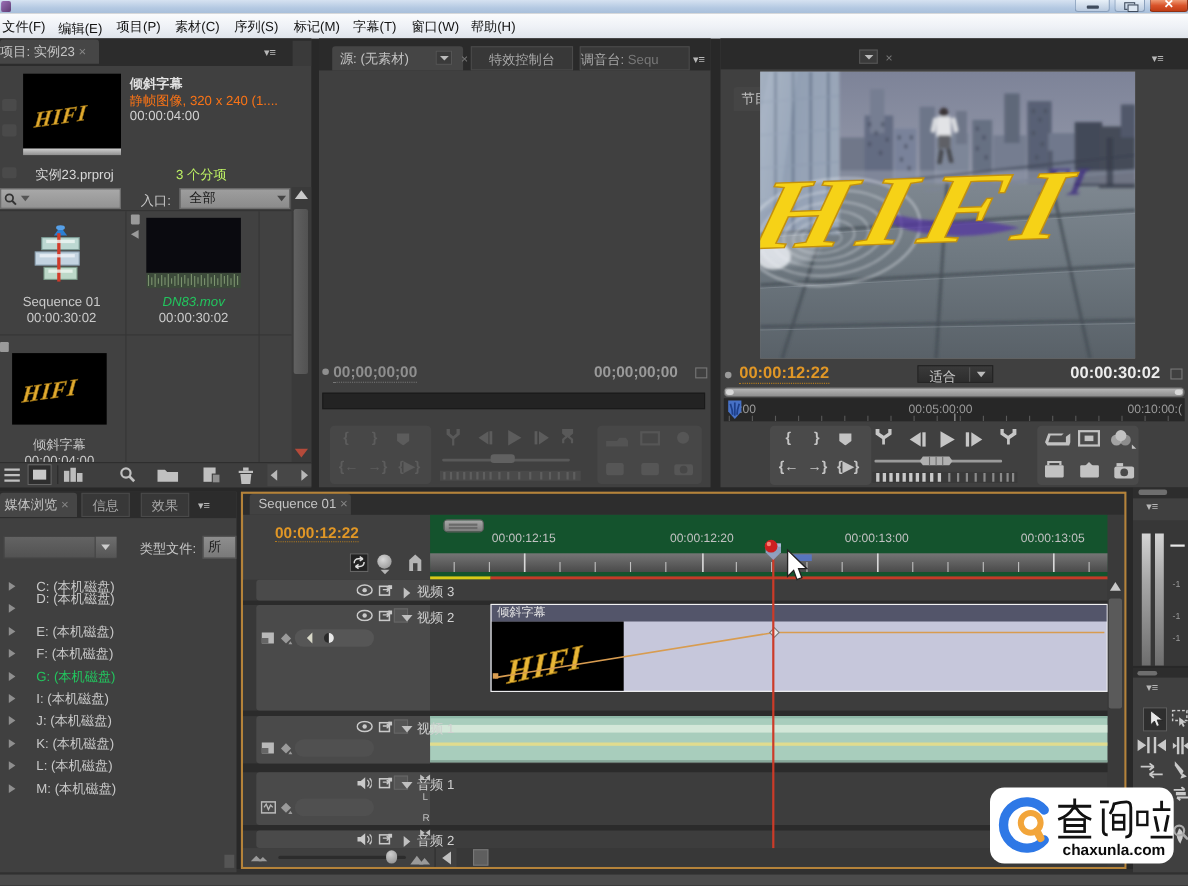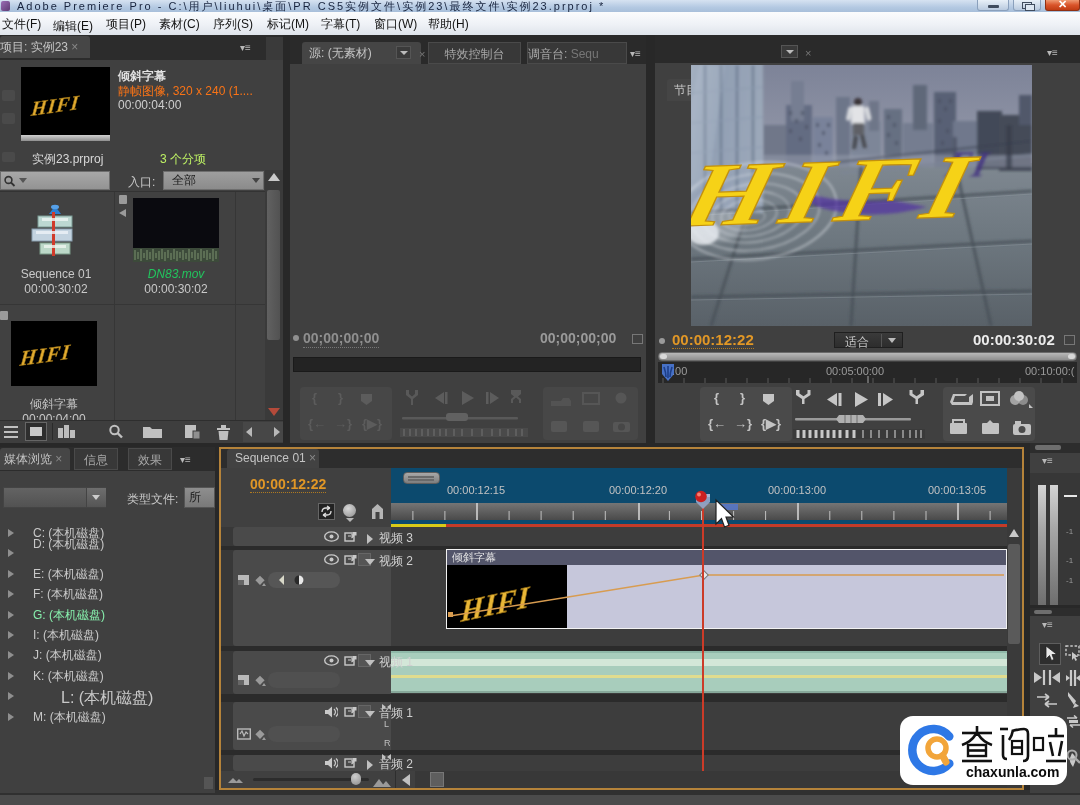--- a/index.html
+++ b/index.html
@@ -11,21 +11,20 @@
   .tab.active{background:#464646;border-radius:3px 3px 0 0;}
   .tab.inactive{color:#a8a8a8;background:#383838;border:1px solid #4a4a4a;box-sizing:border-box;}
   .tc{font-weight:bold;letter-spacing:0px;}
   .icongray{color:#b8b8b8;}
 </style></head>
 <body>
 <div id="app">
 
   <div class="abs" id="titlebar" style="left:0;top:0;width:1080px;height:12px;background:linear-gradient(#d6e2f1,#b4c9e2 60%,#a8bfda);">
     <div class="abs" style="left:1px;top:1px;width:9px;height:10px;background:linear-gradient(135deg,#9b6fb5,#5d3b72);border-radius:2px;"></div>
-    <div class="abs" style="left:17px;top:-1px;font-size:11px;letter-spacing:2px;color:#17233d;white-space:nowrap;">Adobe Premiere Pro - C:\用户\liuhui\桌面\PR CS5实例文件\实例23\最终文件\实例23.prproj *</div>
     <div class="abs" style="left:977px;top:0;width:32px;height:11px;background:linear-gradient(#e8f0f8,#b9cadf);border:1px solid #8aa0bc;border-top:none;border-radius:0 0 3px 3px;box-sizing:border-box;">
       <div class="abs" style="left:10px;top:5px;width:11px;height:3px;background:#3f4c5e;border-radius:1px;"></div>
       </div>
     <div class="abs" style="left:1013px;top:0;width:28px;height:11px;background:linear-gradient(#e8f0f8,#b9cadf);border:1px solid #8aa0bc;border-top:none;border-radius:0 0 3px 3px;box-sizing:border-box;">
       <div class="abs" style="left:8px;top:2px;width:8px;height:5px;border:1px solid #3f4c5e;"></div>
       <div class="abs" style="left:11px;top:4px;width:8px;height:5px;border:1px solid #3f4c5e;background:#dde7f2;"></div>
       </div>
     <div class="abs" style="left:1045px;top:0;width:35px;height:11px;background:linear-gradient(#ef9a73,#d9542a 50%,#c03c14);border:1px solid #8f3013;border-top:none;border-radius:0 0 3px 3px;box-sizing:border-box;color:#fff;font-size:11px;font-weight:bold;text-align:center;line-height:9px;">✕</div>
   </div>
 
@@ -213,29 +212,29 @@
     <div id="drives">
         <div class="abs" style="left:8px;top:82px;width:0;height:0;border-top:4px solid transparent;border-bottom:4px solid transparent;border-left:6px solid #8f8f8f;"></div>
         <div class="abs" style="left:33px;top:78px;color:#c8c8c8;font-size:12px;">C: (本机磁盘)</div>
         <div class="abs" style="left:8px;top:102.4px;width:0;height:0;border-top:4px solid transparent;border-bottom:4px solid transparent;border-left:6px solid #8f8f8f;"></div>
         <div class="abs" style="left:33px;top:89px;color:#c8c8c8;font-size:12px;">D: (本机磁盘)</div>
         <div class="abs" style="left:8px;top:122.8px;width:0;height:0;border-top:4px solid transparent;border-bottom:4px solid transparent;border-left:6px solid #8f8f8f;"></div>
         <div class="abs" style="left:33px;top:118.8px;color:#c8c8c8;font-size:12px;">E: (本机磁盘)</div>
         <div class="abs" style="left:8px;top:143.2px;width:0;height:0;border-top:4px solid transparent;border-bottom:4px solid transparent;border-left:6px solid #8f8f8f;"></div>
         <div class="abs" style="left:33px;top:139.2px;color:#c8c8c8;font-size:12px;">F: (本机磁盘)</div>
         <div class="abs" style="left:8px;top:163.6px;width:0;height:0;border-top:4px solid transparent;border-bottom:4px solid transparent;border-left:6px solid #8f8f8f;"></div>
-        <div class="abs" style="left:33px;top:159.6px;color:#86efac;font-size:12px;">G: (本机磁盘)</div>
+        <div class="abs" style="left:33px;top:159.6px;color:#22c55e;font-size:12px;">G: (本机磁盘)</div>
         <div class="abs" style="left:8px;top:184px;width:0;height:0;border-top:4px solid transparent;border-bottom:4px solid transparent;border-left:6px solid #8f8f8f;"></div>
         <div class="abs" style="left:33px;top:180px;color:#c8c8c8;font-size:12px;">I: (本机磁盘)</div>
         <div class="abs" style="left:8px;top:204.39999999999998px;width:0;height:0;border-top:4px solid transparent;border-bottom:4px solid transparent;border-left:6px solid #8f8f8f;"></div>
         <div class="abs" style="left:33px;top:200.39999999999998px;color:#c8c8c8;font-size:12px;">J: (本机磁盘)</div>
         <div class="abs" style="left:8px;top:224.79999999999998px;width:0;height:0;border-top:4px solid transparent;border-bottom:4px solid transparent;border-left:6px solid #8f8f8f;"></div>
         <div class="abs" style="left:33px;top:220.79999999999998px;color:#c8c8c8;font-size:12px;">K: (本机磁盘)</div>
         <div class="abs" style="left:8px;top:245.2px;width:0;height:0;border-top:4px solid transparent;border-bottom:4px solid transparent;border-left:6px solid #8f8f8f;"></div>
-        <div class="abs" style="left:33px;top:241.2px;color:#c8c8c8;font-size:16px;margin-left:28px;">L: (本机磁盘)</div>
+        <div class="abs" style="left:33px;top:241.2px;color:#c8c8c8;font-size:12px;">L: (本机磁盘)</div>
         <div class="abs" style="left:8px;top:265.6px;width:0;height:0;border-top:4px solid transparent;border-bottom:4px solid transparent;border-left:6px solid #8f8f8f;"></div>
         <div class="abs" style="left:33px;top:261.6px;color:#c8c8c8;font-size:12px;">M: (本机磁盘)</div>
       </div>
     <div class="abs" style="left:204px;top:330px;width:9px;height:12px;background:#555;"></div>
   </div>
 
   <div class="panel" id="source" style="left:290px;top:35px;width:356px;height:408px;">
     <div class="tabbar" style="height:29px;background:#2a2a2a;">
       <div class="tab active" style="left:12px;top:7px;width:112px;padding-left:7px;background:#454545;">源: (无素材)</div>
         <div class="abs" style="left:106px;top:11px;width:15px;height:13px;background:#3a3a3a;border:1px solid #555;box-sizing:border-box;">
@@ -601,21 +600,21 @@
           <path d="M3,8 q0,-4 4,-4 h4 M11,4 l-3,-2 M11,4 l-3,2 M12,7 q0,4 -4,4 h-4 M4,11 l3,-2 M4,11 l3,2" stroke="#ddd" stroke-width="1.3" fill="none"></path>
         </svg>
     </div>
     <div class="abs" style="left:122px;top:55px;width:13px;height:13px;border-radius:7px;background:radial-gradient(circle at 40% 35%,#d8d8d8,#8a8a8a);"></div>
     <div class="abs" style="left:125px;top:69px;width:0;height:0;border-left:4px solid transparent;border-right:4px solid transparent;border-top:4px solid #b5b5b5;"></div>
     <svg class="abs" style="left:149px;top:54px;" width="15" height="17" viewBox="0 0 15 17">
         <path d="M2,6 L7.5,1 L13,6 V16 H2 Z" fill="#b5b5b5"></path>
         <rect x="5.5" y="9" width="4" height="7" fill="#424242"></rect>
       </svg>
 
-    <div class="abs" style="left:170px;top:19px;width:616px;height:59px;background:#0c4a6e;" id="rulerband">
+    <div class="abs" style="left:170px;top:19px;width:616px;height:59px;background:#14532d;" id="rulerband">
       <div class="abs" style="left:12px;top:4px;width:37px;height:12px;background:linear-gradient(#a8a8a8,#7e7e7e);border-radius:4px;border:1px solid #5e5e5e;box-sizing:border-box;">
         <div class="abs" style="left:4px;top:3px;width:26px;height:2px;background:#6a6a6a;"></div>
           <div class="abs" style="left:4px;top:6px;width:26px;height:2px;background:#6a6a6a;"></div>
       </div>
       <div class="abs" style="left:0;top:16px;width:616px;height:19px;color:#c2c2c2;font-size:11px;">
         <span class="abs" style="left:56px;">00:00:12:15</span>
         <span class="abs" style="left:218px;">00:00:12:20</span>
         <span class="abs" style="left:377px;">00:00:13:00</span>
         <span class="abs" style="left:537px;">00:00:13:05</span>
       </div>

